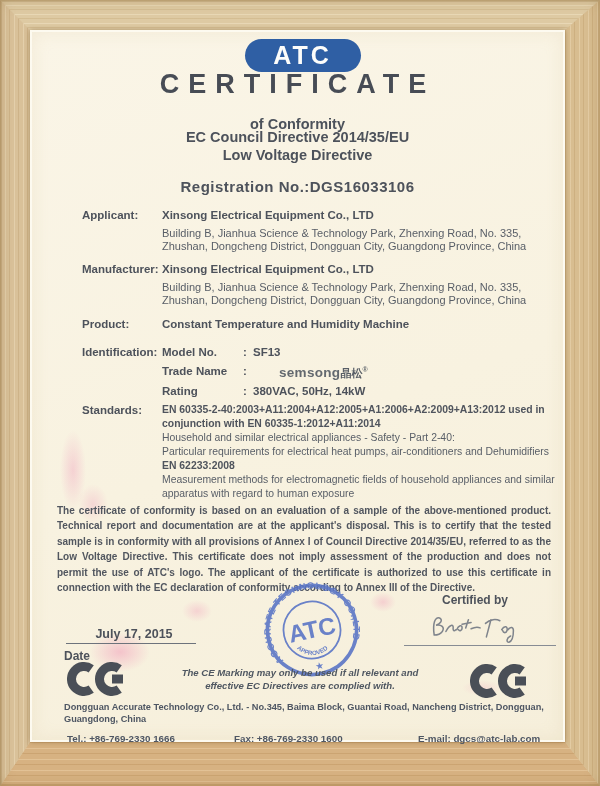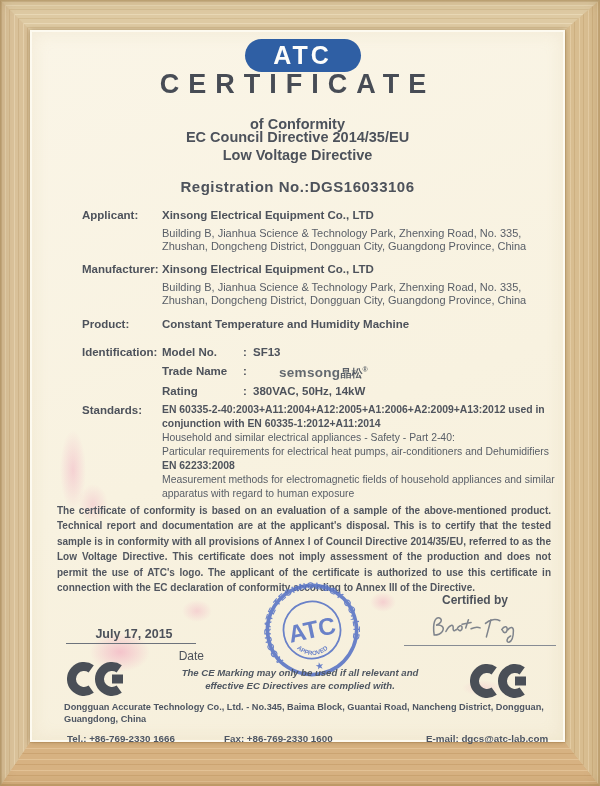--- a/index.html
+++ b/index.html
@@ -72,40 +72,40 @@
 
   
   .certified-by { position:absolute; top:561px; left:383px; width:120px; text-align:center;
     font-size:12px; font-weight:bold; }
   .signature { position:absolute; top:577px; left:388px; width:122px; height:36px; }
   .sign-line { position:absolute; top:613px; left:372px; width:152px; border-top:1px solid #878c94; }
 
   .date-value { position:absolute; top:595px; left:32px; width:140px; text-align:center;
     font-size:12.5px; font-weight:bold; }
   .date-line { position:absolute; top:611px; left:34px; width:130px; border-top:1.5px solid #6d737c; }
-  .date-label { position:absolute; top:617px; left:32px; width:140px; text-align:right;
-    font-size:12px; font-weight:normal; }
+  .date-label { position:absolute; top:617px; left:32px; width:140px; text-align:left;
+    font-size:12px; font-weight:bold; }
 
   .stamp { position:absolute; left:231px; top:549px; width:98px; height:98px;
     transform:rotate(-12deg); opacity:.9; }
 
   
   .ce-mark { position:absolute; width:62px; height:36px; }
   .ce-left { left:35px; top:629px; }
   .ce-right { left:438px; top:631px; }
   .ce-notice { position:absolute; top:635px; left:137px; width:262px; text-align:center;
     font-size:9.6px; font-weight:bold; line-height:12.5px; color:#4f5761;font-style:italic; }
 
   .footer-address { position:absolute; top:669px; left:32px; right:16px;
     font-size:9.2px; font-weight:bold; line-height:12px; color:#4e5663; }
   .contacts { position:absolute; top:701px; left:35px; right:10px; height:14px;
     font-size:9.8px; font-weight:bold; color:#4e5663; }
   .contact-tel { position:absolute; left:0; }
-  .contact-fax { position:absolute; left:157px; }
-  .contact-email { position:absolute; left:328px;padding-left:31px; }
+  .contact-fax { position:absolute; left:167px; }
+  .contact-email { position:absolute; left:320px;padding-left:31px; }
 </style>
 </head>
 <body>
 
 <div class="frame">
   <div class="frame-strip frame-top"></div>
   <div class="frame-strip frame-bottom"></div>
   <div class="frame-strip frame-left"></div>
   <div class="frame-strip frame-right"></div>
   <div class="frame-edge"></div>

